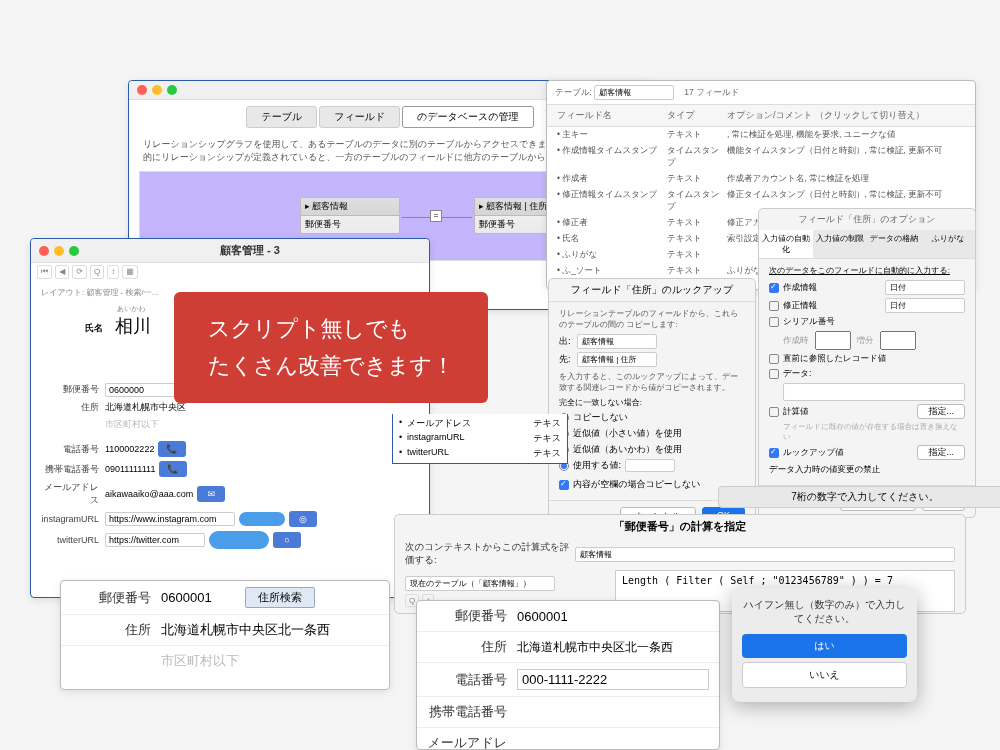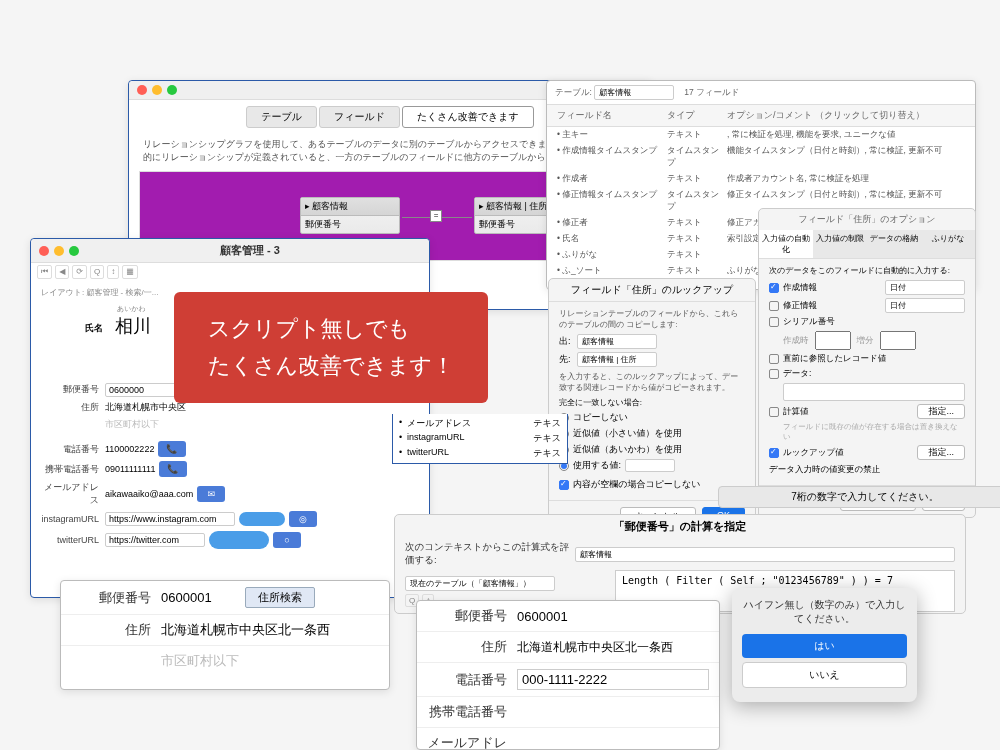--- a/index.html
+++ b/index.html
@@ -7,21 +7,21 @@
 .window { position: absolute; background: #fff; border: 1.5px solid #2b5aa8; border-radius: 4px; box-shadow: 0 2px 8px rgba(0,0,0,0.1); }
 .titlebar { display: flex; align-items: center; padding: 4px 8px; background: #f0f0f0; border-bottom: 1px solid #ddd; border-radius: 4px 4px 0 0; }
 .traffic { display: flex; gap: 5px; }
 .dot { width: 10px; height: 10px; border-radius: 50%; }
 .dot.r { background: #ff5f56; } .dot.y { background: #ffbd2e; } .dot.g { background: #27c93f; }
 .wtitle { flex: 1; text-align: center; font-size: 11px; font-weight: 600; color: #333; }
 .tabs { display: flex; gap: 2px; justify-content: center; padding: 6px; }
 .tab { padding: 3px 14px; font-size: 10px; background: #e8e8e8; border: 1px solid #ccc; border-radius: 3px; cursor: pointer; }
 .tab.active { background: #fff; border-color: #999; }
 .desc { font-size: 9px; color: #555; padding: 4px 14px; line-height: 1.4; }
-.erd-area { background: #a21caf; margin: 4px 10px 10px; height: 90px; border: 1px solid #ddd; position: relative; }
+.erd-area { background: #c4b5fd; margin: 4px 10px 10px; height: 90px; border: 1px solid #ddd; position: relative; }
 .erd-box { position: absolute; background: linear-gradient(#f4f4f4,#eaeaea); border: 1px solid #bbb; border-radius: 2px; font-size: 9px; width: 100px; }
 .erd-box .hd { background: linear-gradient(#e0e0e0,#d5d5d5); padding: 2px 4px; border-bottom: 1px solid #bbb; }
 .erd-box .fl { padding: 2px 4px; }
 .erd-link { position:absolute; height:1px; background:#888; top:45px; }
 
 
 .flds-header { display:flex; padding:4px 10px; font-size:9px; background:#f6f6f6; border-bottom:1px solid #ddd; color:#666;}
 .flds-header span:nth-child(1){width:110px;} .flds-header span:nth-child(2){width:60px;}
 .fld-row { display:flex; padding:2px 10px; font-size:8.5px; color:#555; }
 .fld-row span:nth-child(1){width:110px;} .fld-row span:nth-child(2){width:60px;} .fld-row span:nth-child(3){flex:1; overflow:hidden; white-space:nowrap; text-overflow:ellipsis;}
@@ -96,21 +96,21 @@
   <div class="titlebar">
     <div class="traffic">
       <span class="dot r"></span>
       <span class="dot y"></span>
       <span class="dot g"></span>
     </div>
   </div>
   <div class="tabs">
     <div class="tab">テーブル</div>
     <div class="tab">フィールド</div>
-    <div class="tab active">たくさん改善できます</div>
+    <div class="tab active">のデータベースの管理</div>
   </div>
   <div class="desc">
     <div>リレーションシップグラフを使用して、あるテーブルのデータに別のテーブルからアクセスできます。2つのテー</div>
     <div>的にリレーションシップが定義されていると、一方のテーブルのフィールドに他方のテーブルからアクセスできます</div>
   </div>
   <div class="erd-area">
     <div class="erd-box" style="left:160px; top:25px;">
       <div class="hd">▸ <span>顧客情報</span></div>
       <div class="fl">郵便番号</div>
     </div>
@@ -297,21 +297,21 @@
 
 <div class="opt-panel" style="left:758px; top:208px; width:218px;">
   <div class="hd">フィールド「住所」のオプション</div>
   <div class="mini-tabs">
     <div class="mini-tab active">入力値の自動化</div>
     <div class="mini-tab">入力値の制限</div>
     <div class="mini-tab">データの格納</div>
     <div class="mini-tab">ふりがな</div>
   </div>
   <div class="opt-body">
-    <div style="font-size:8px; margin-bottom:4px;">次のデータをこのフィールドに自動的に入力する:</div>
+    <div style="font-size:8px; margin-bottom:4px;text-decoration:underline;">次のデータをこのフィールドに自動的に入力する:</div>
     <div class="row">
         <span class="chk on"></span>
         <span>作成情報</span>
         <span class="sel" style="margin-left:auto;">日付</span>
       </div>
     <div class="row">
         <span class="chk"></span>
         <span>修正情報</span>
         <span class="sel" style="margin-left:auto;">日付</span>
       </div>

